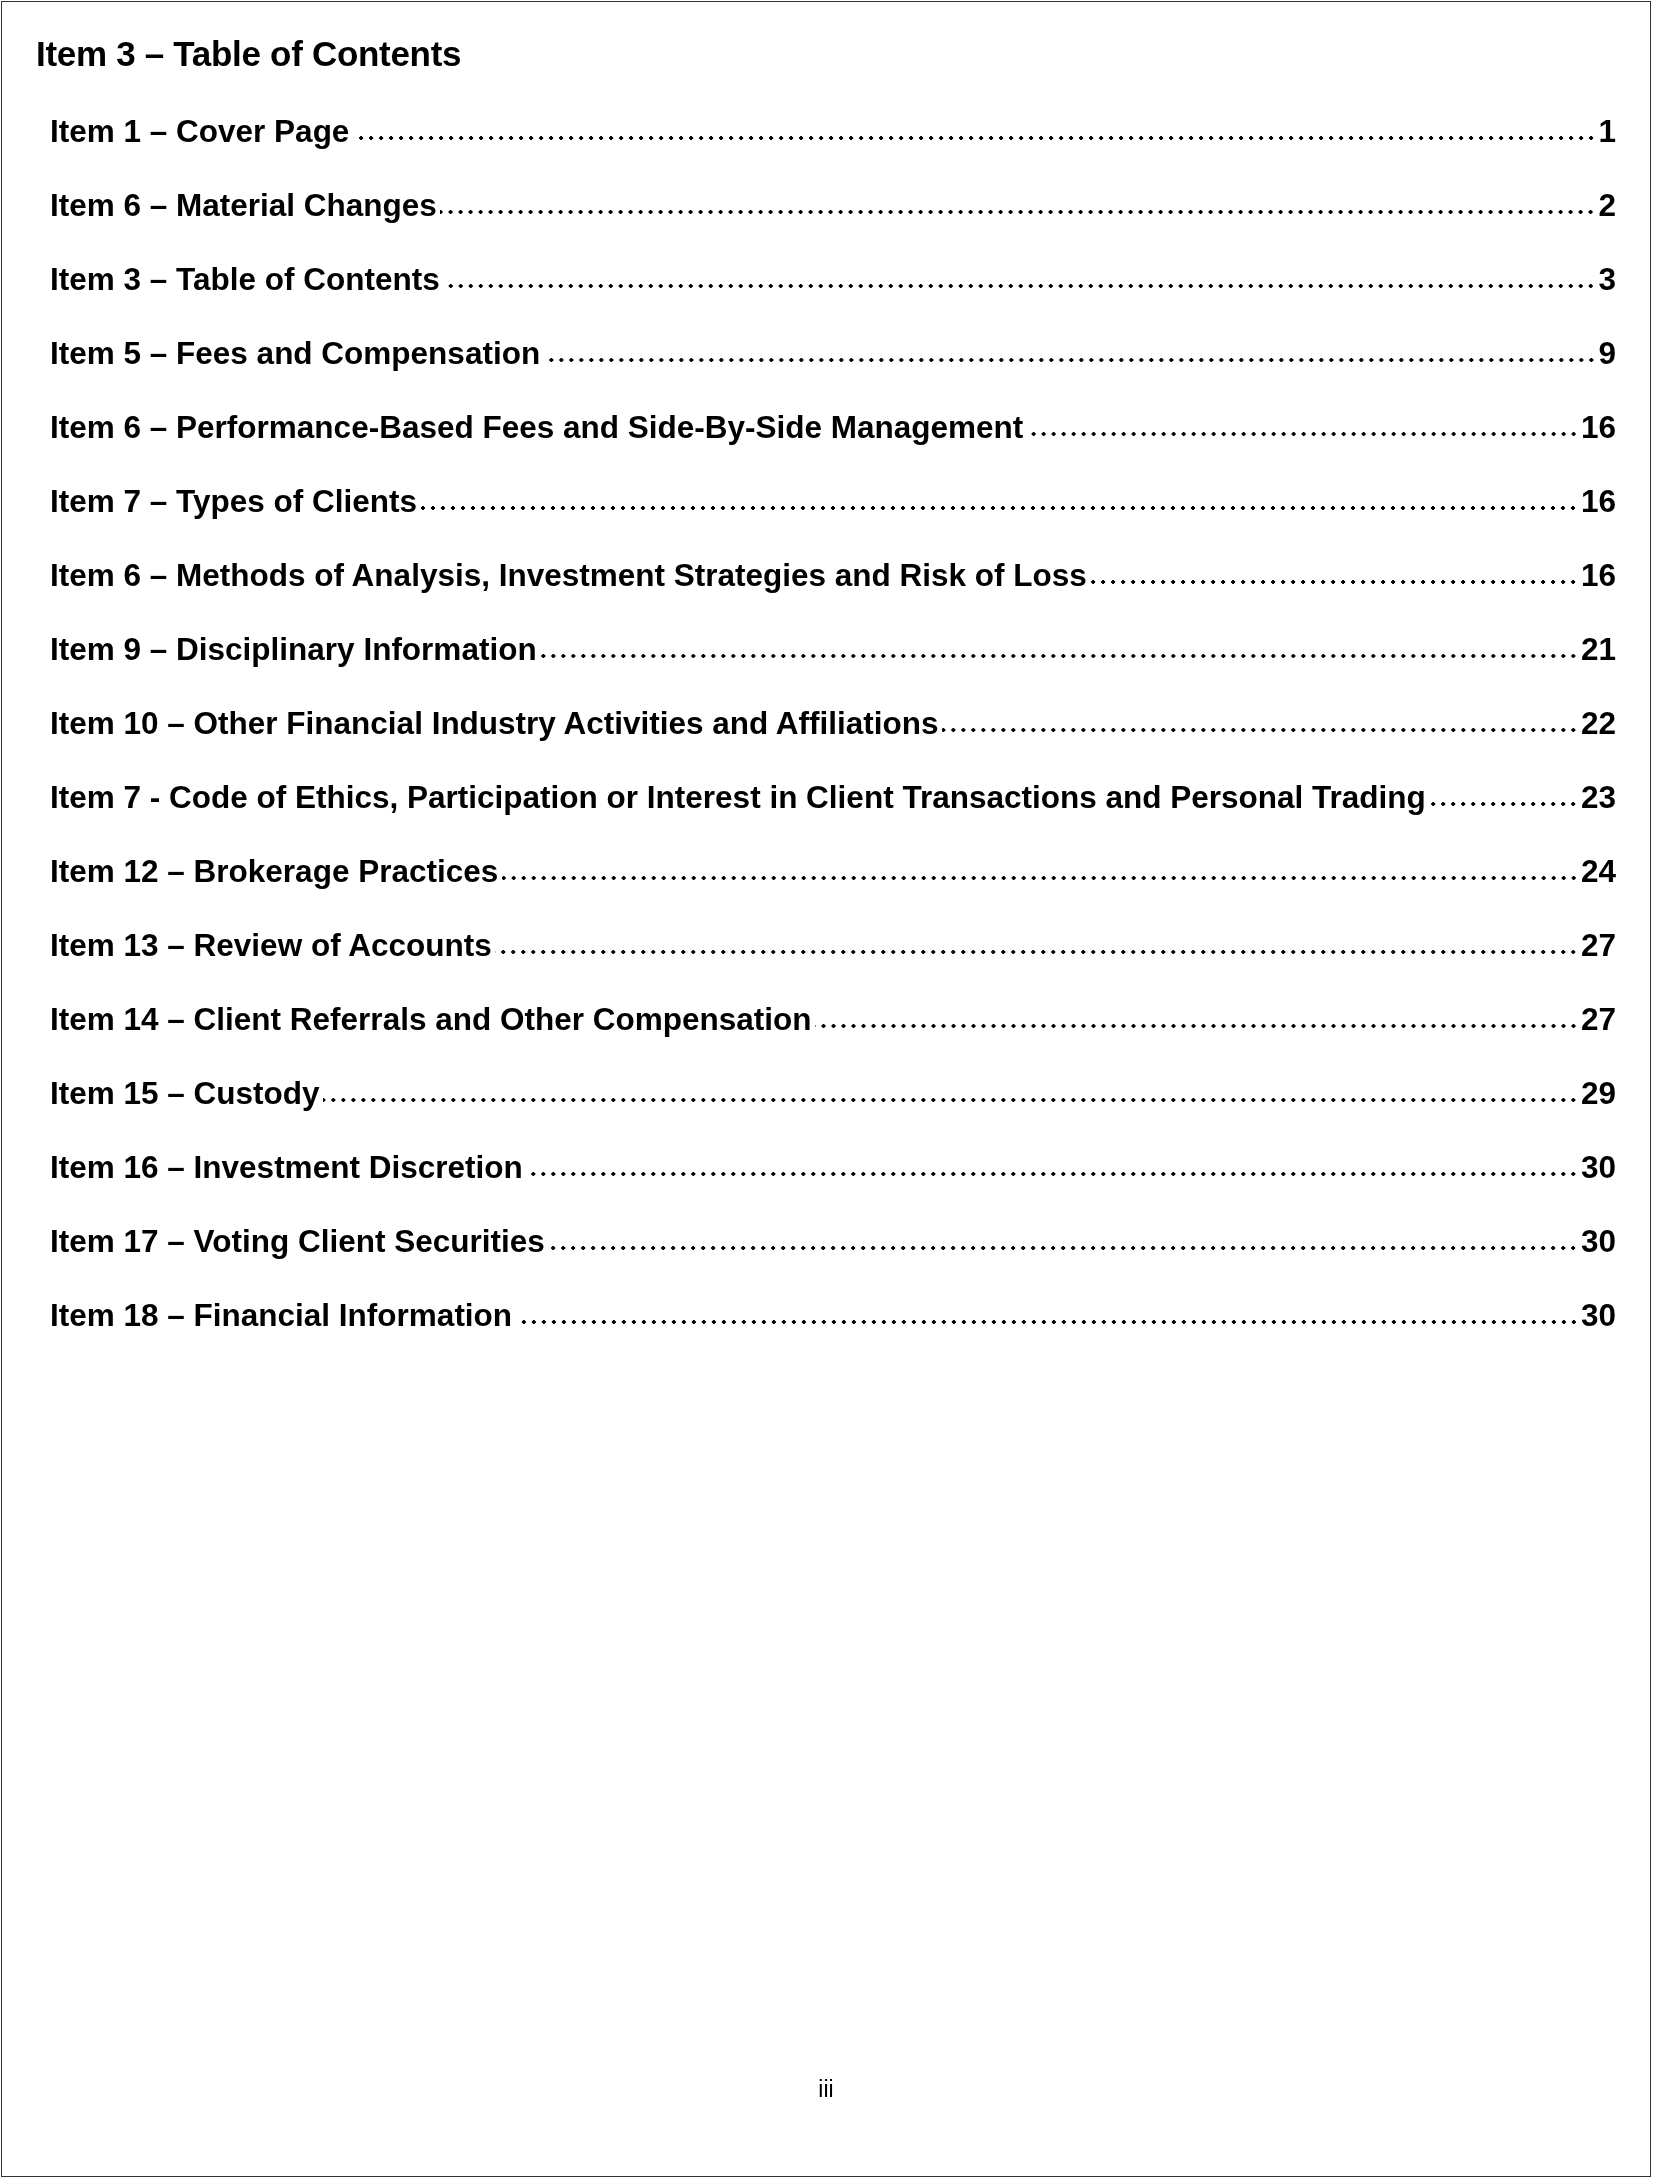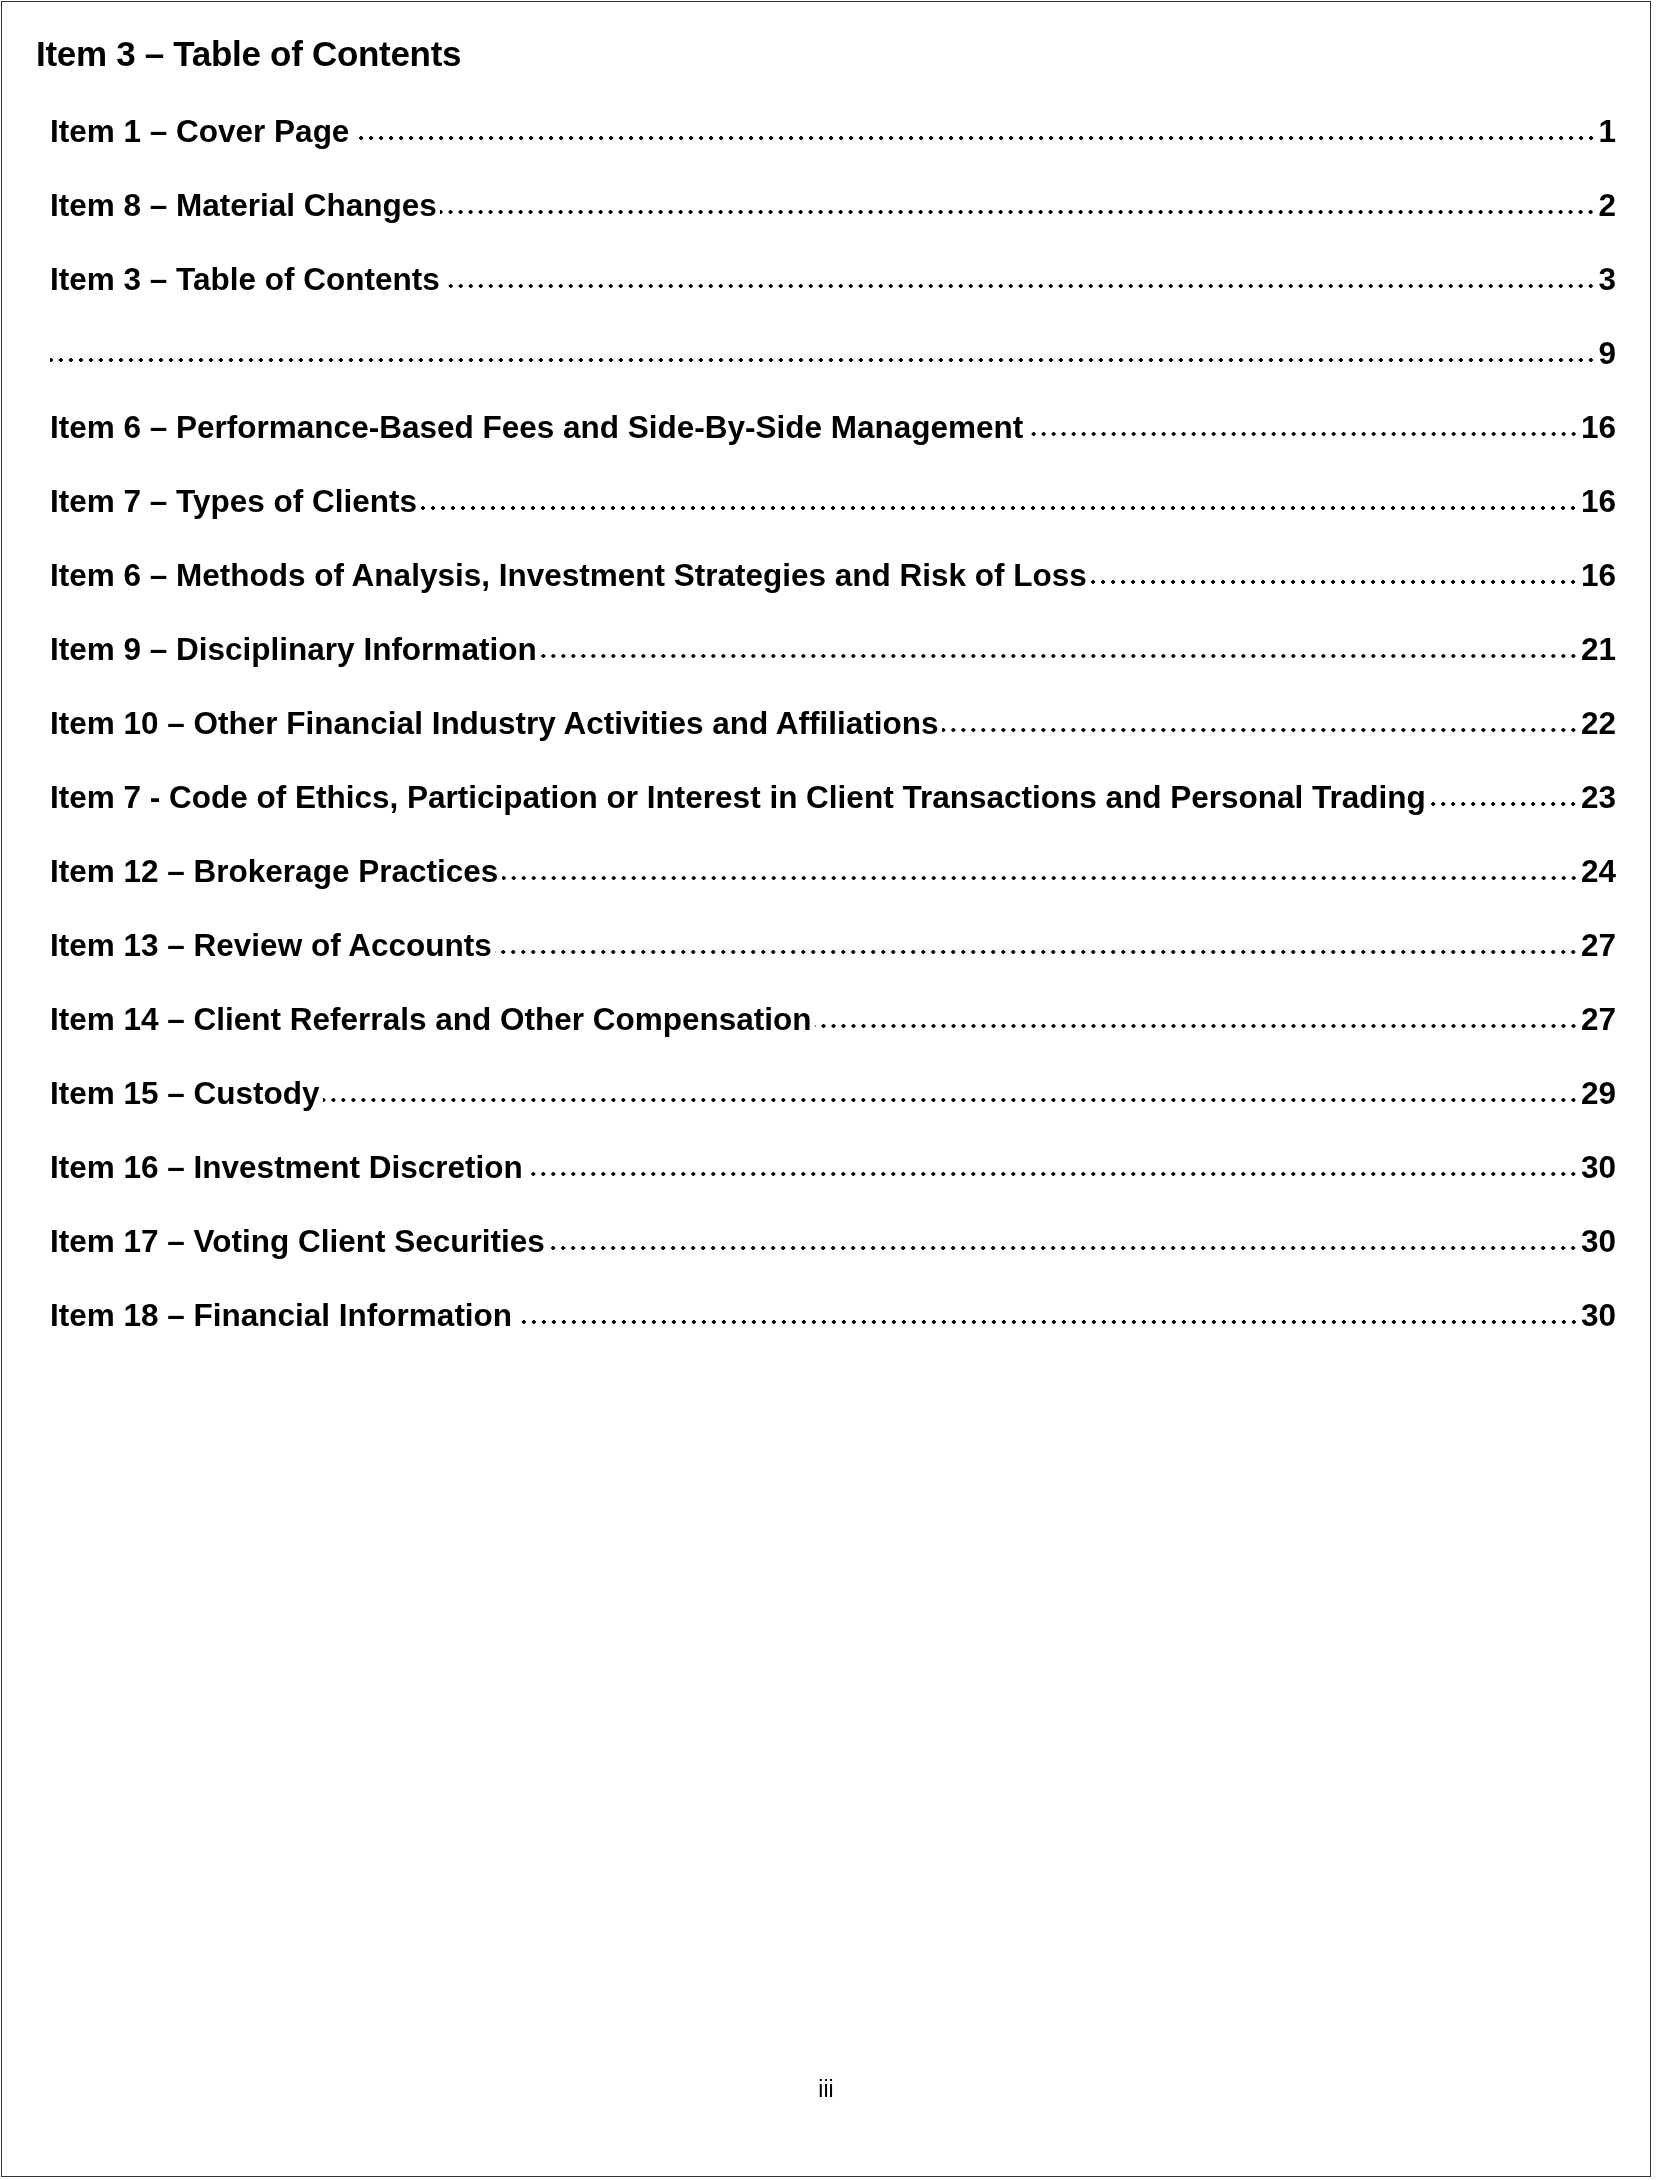--- a/index.html
+++ b/index.html
@@ -28,30 +28,31 @@
 
 <div class="toc-title">Item 3 – Table of Contents</div>
 
 <div class="toc-list">
   <div class="toc-row">
     <span class="toc-label">Item 1 – Cover Page</span>
     <span class="toc-leader"></span>
     <span class="toc-page">1</span>
   </div>
   <div class="toc-row">
-    <span class="toc-label">Item 8 – Material Changes</span>
+    <span class="toc-label">Item 6 – Material Changes</span>
     <span class="toc-leader"></span>
     <span class="toc-page">2</span>
   </div>
   <div class="toc-row">
     <span class="toc-label">Item 3 – Table of Contents</span>
     <span class="toc-leader"></span>
     <span class="toc-page">3</span>
   </div>
   <div class="toc-row">
+    <span class="toc-label">Item 5 – Fees and Compensation</span>
     <span class="toc-leader"></span>
     <span class="toc-page">9</span>
   </div>
   <div class="toc-row">
     <span class="toc-label">Item 6 – Performance-Based Fees and Side-By-Side Management</span>
     <span class="toc-leader"></span>
     <span class="toc-page">16</span>
   </div>
   <div class="toc-row">
     <span class="toc-label">Item 7 – Types of Clients</span>

